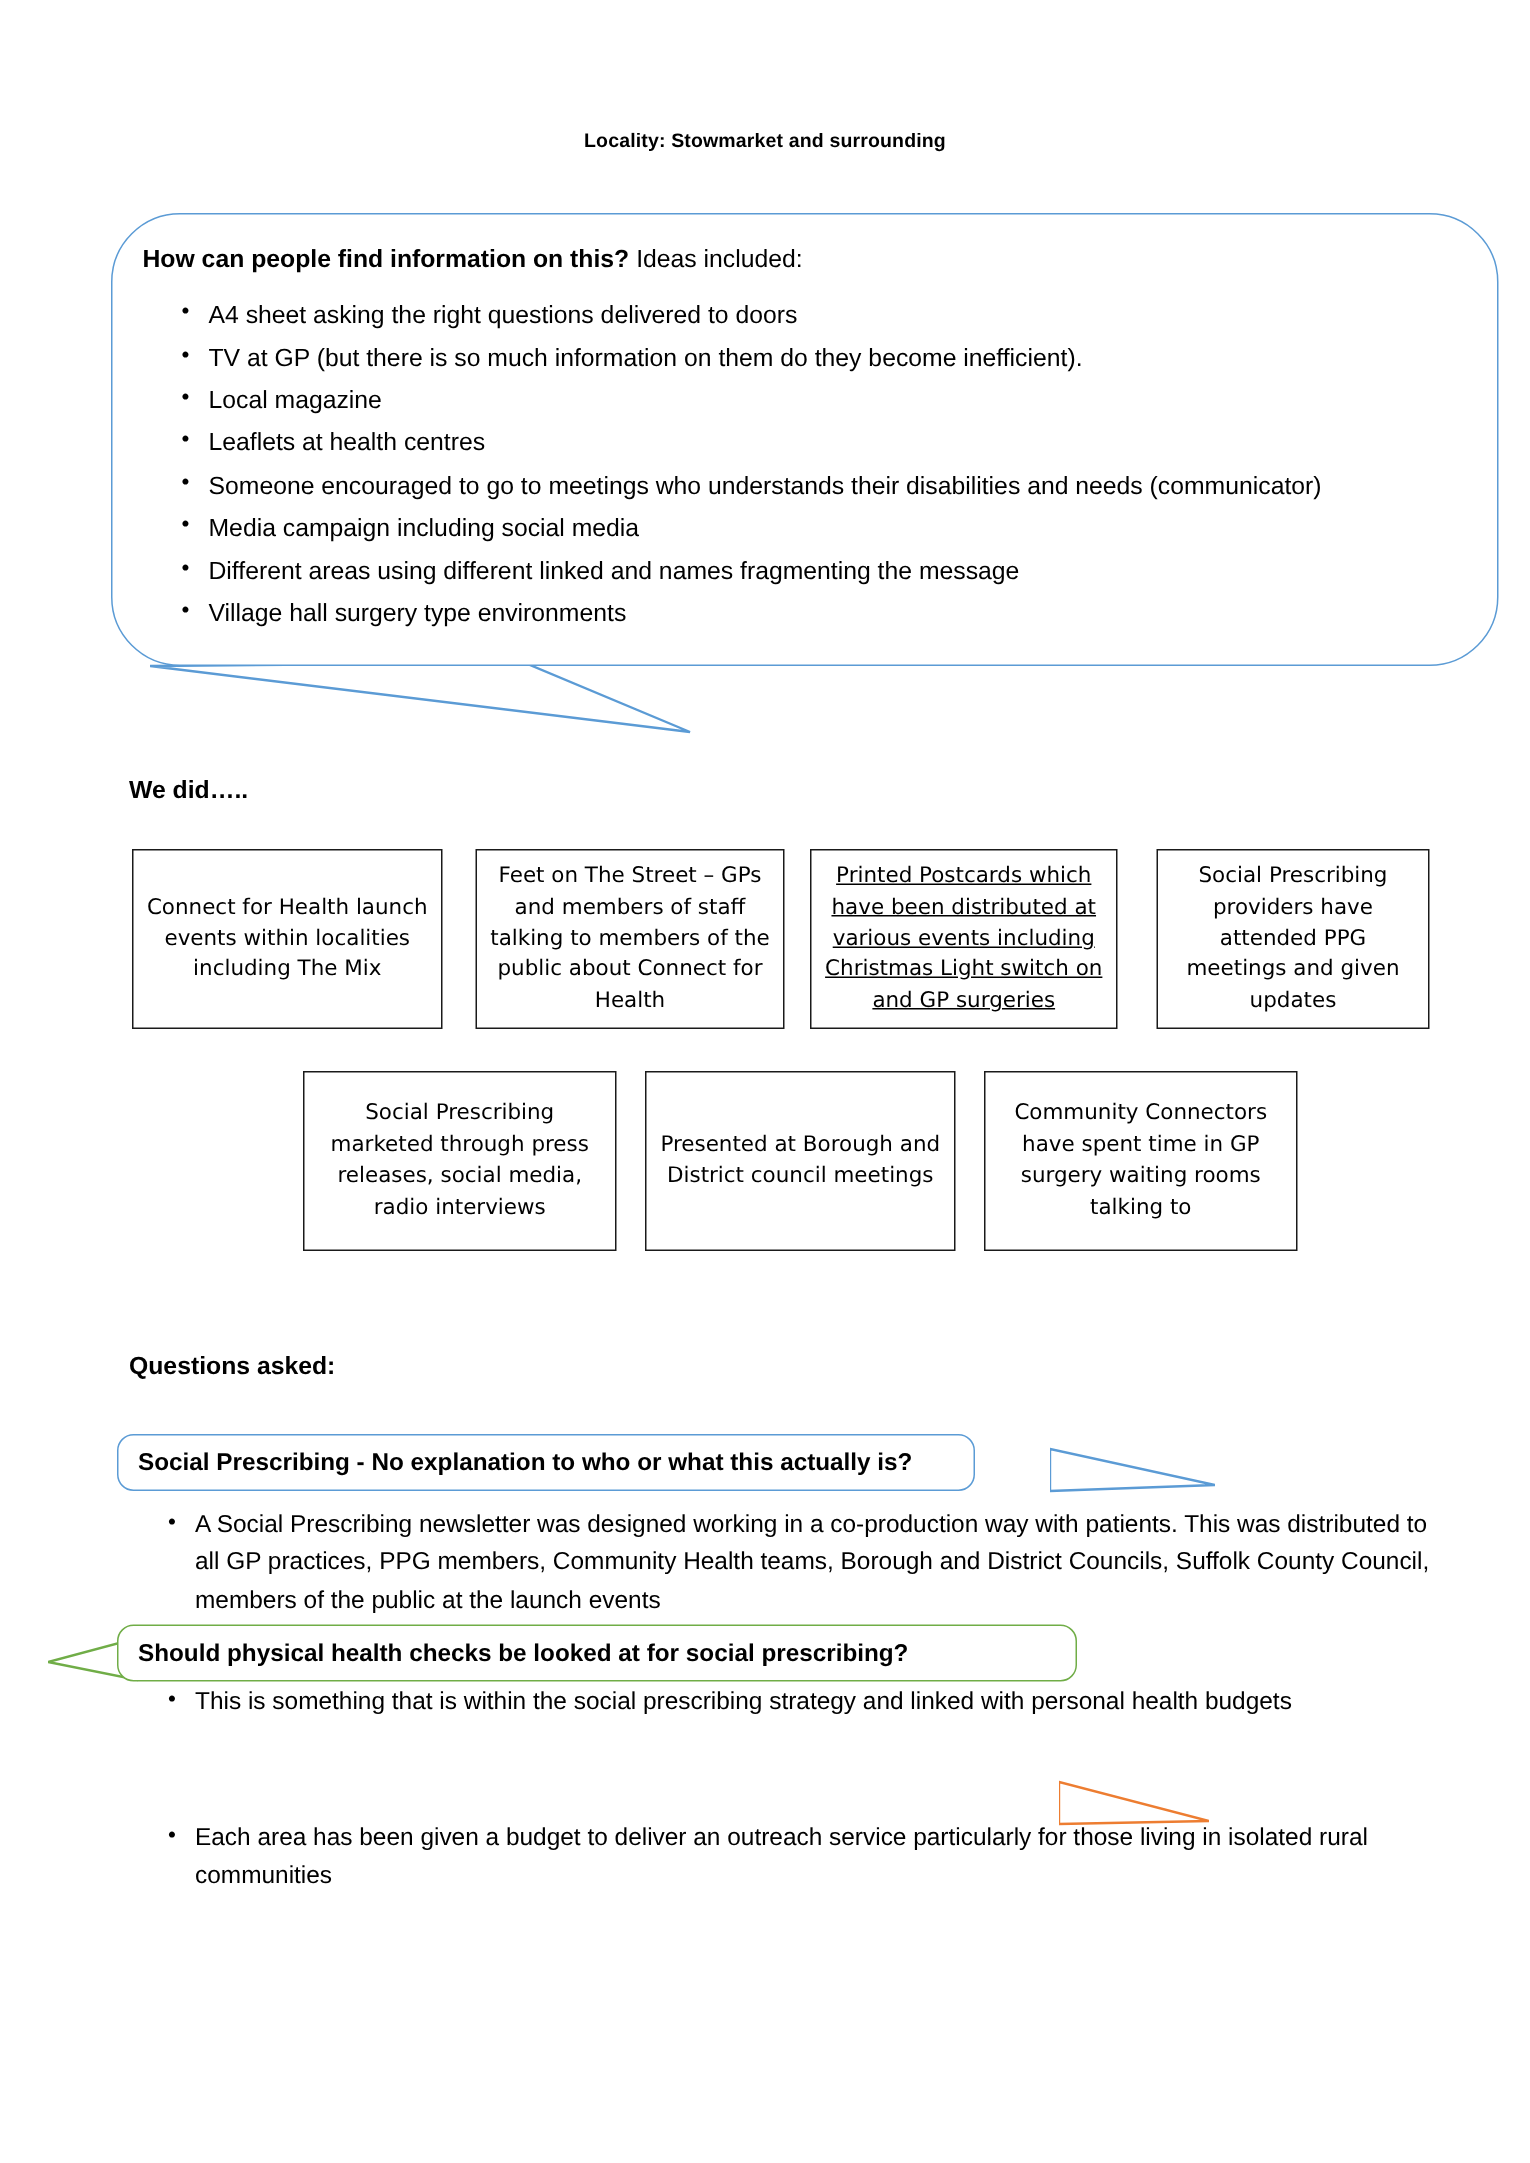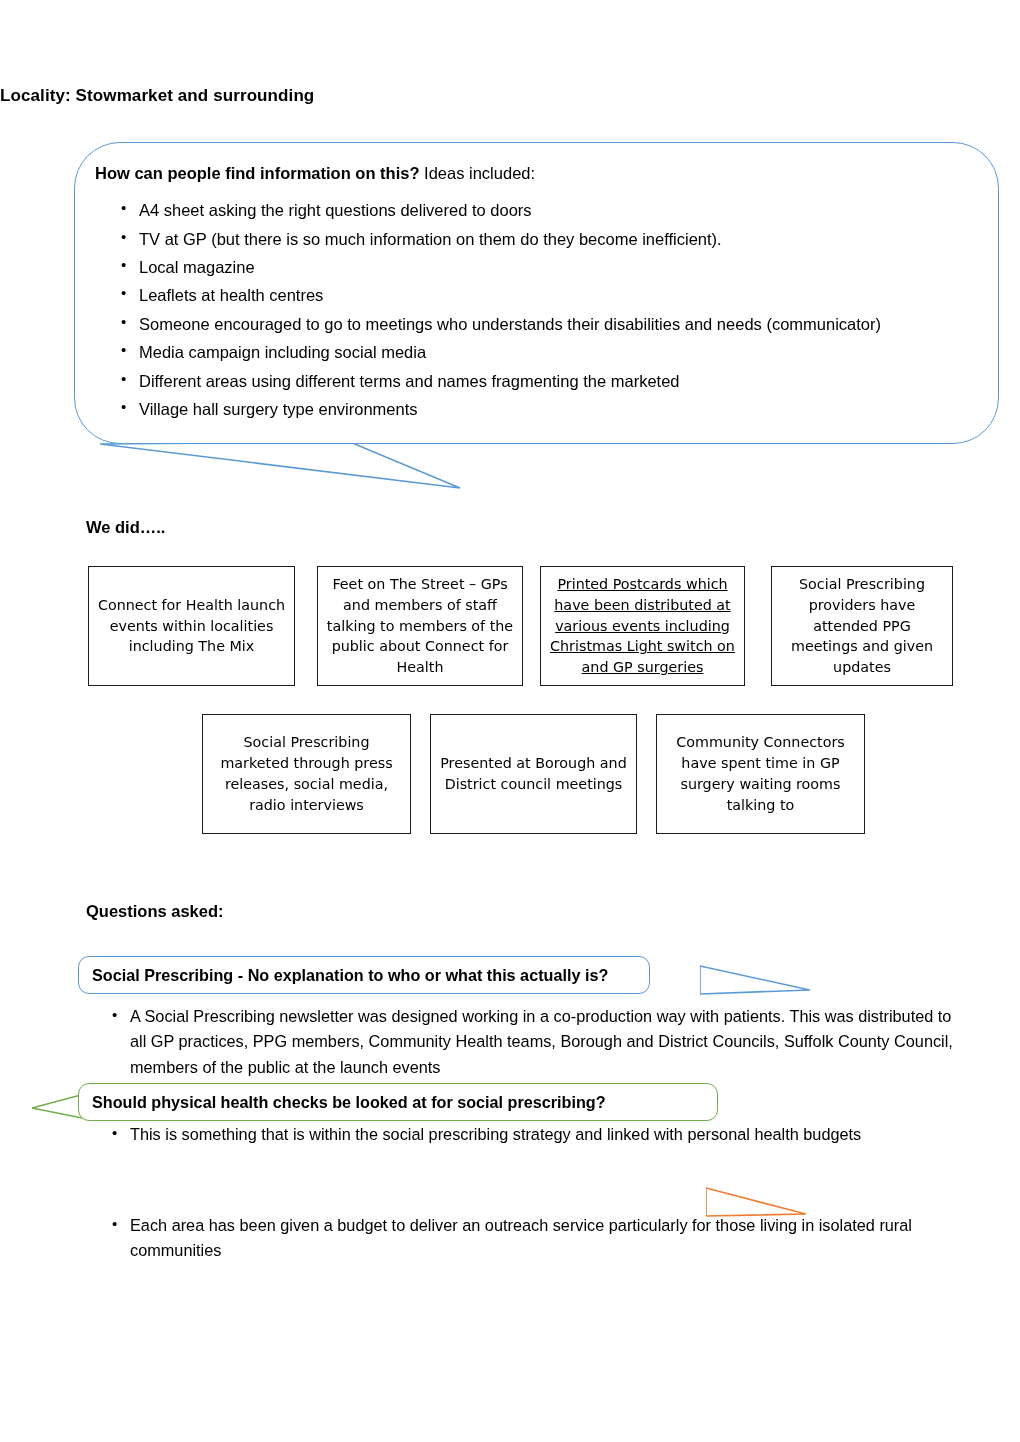--- a/index.html
+++ b/index.html
@@ -13,21 +13,22 @@
     position: relative;
     overflow: hidden;
   }
 
   .page { position: relative; width: 1020px; height: 1442px; }
 
   
   .doc-title {
     position: absolute;
     top: 86px; left: 0; width: 1020px;
-    font-size: 17px;
+    text-align: center;
+    font-size: 13px;
     font-weight: bold;
     letter-spacing: .1px;
   }
 
   
   .bubble-big {
     position: absolute;
     left: 74px; top: 142px;
     width: 925px; height: 302px;
     border: 1.6px solid #5B9BD5;
@@ -181,21 +182,21 @@
       <div class="bubble-q">
         <b>How can people find information on this?</b><span> Ideas included:</span>
       </div>
       <ul class="bullets">
         <li>A4 sheet asking the right questions delivered to doors</li>
         <li>TV at GP (but there is so much information on them do they become inefficient).</li>
         <li>Local magazine</li>
         <li>Leaflets at health centres</li>
         <li>Someone encouraged to go to meetings who understands their disabilities and needs (communicator)</li>
         <li>Media campaign including social media</li>
-        <li>Different areas using different terms and names fragmenting the marketed</li>
+        <li>Different areas using different linked and names fragmenting the message</li>
         <li>Village hall surgery type environments</li>
       </ul>
     </div>
   </div>
 
   <div class="label-wedid">We did…..</div>
 
   <div class="pbox" id="pbox-0">
     <span>Connect for Health launch events within localities including The Mix</span>
   </div>

